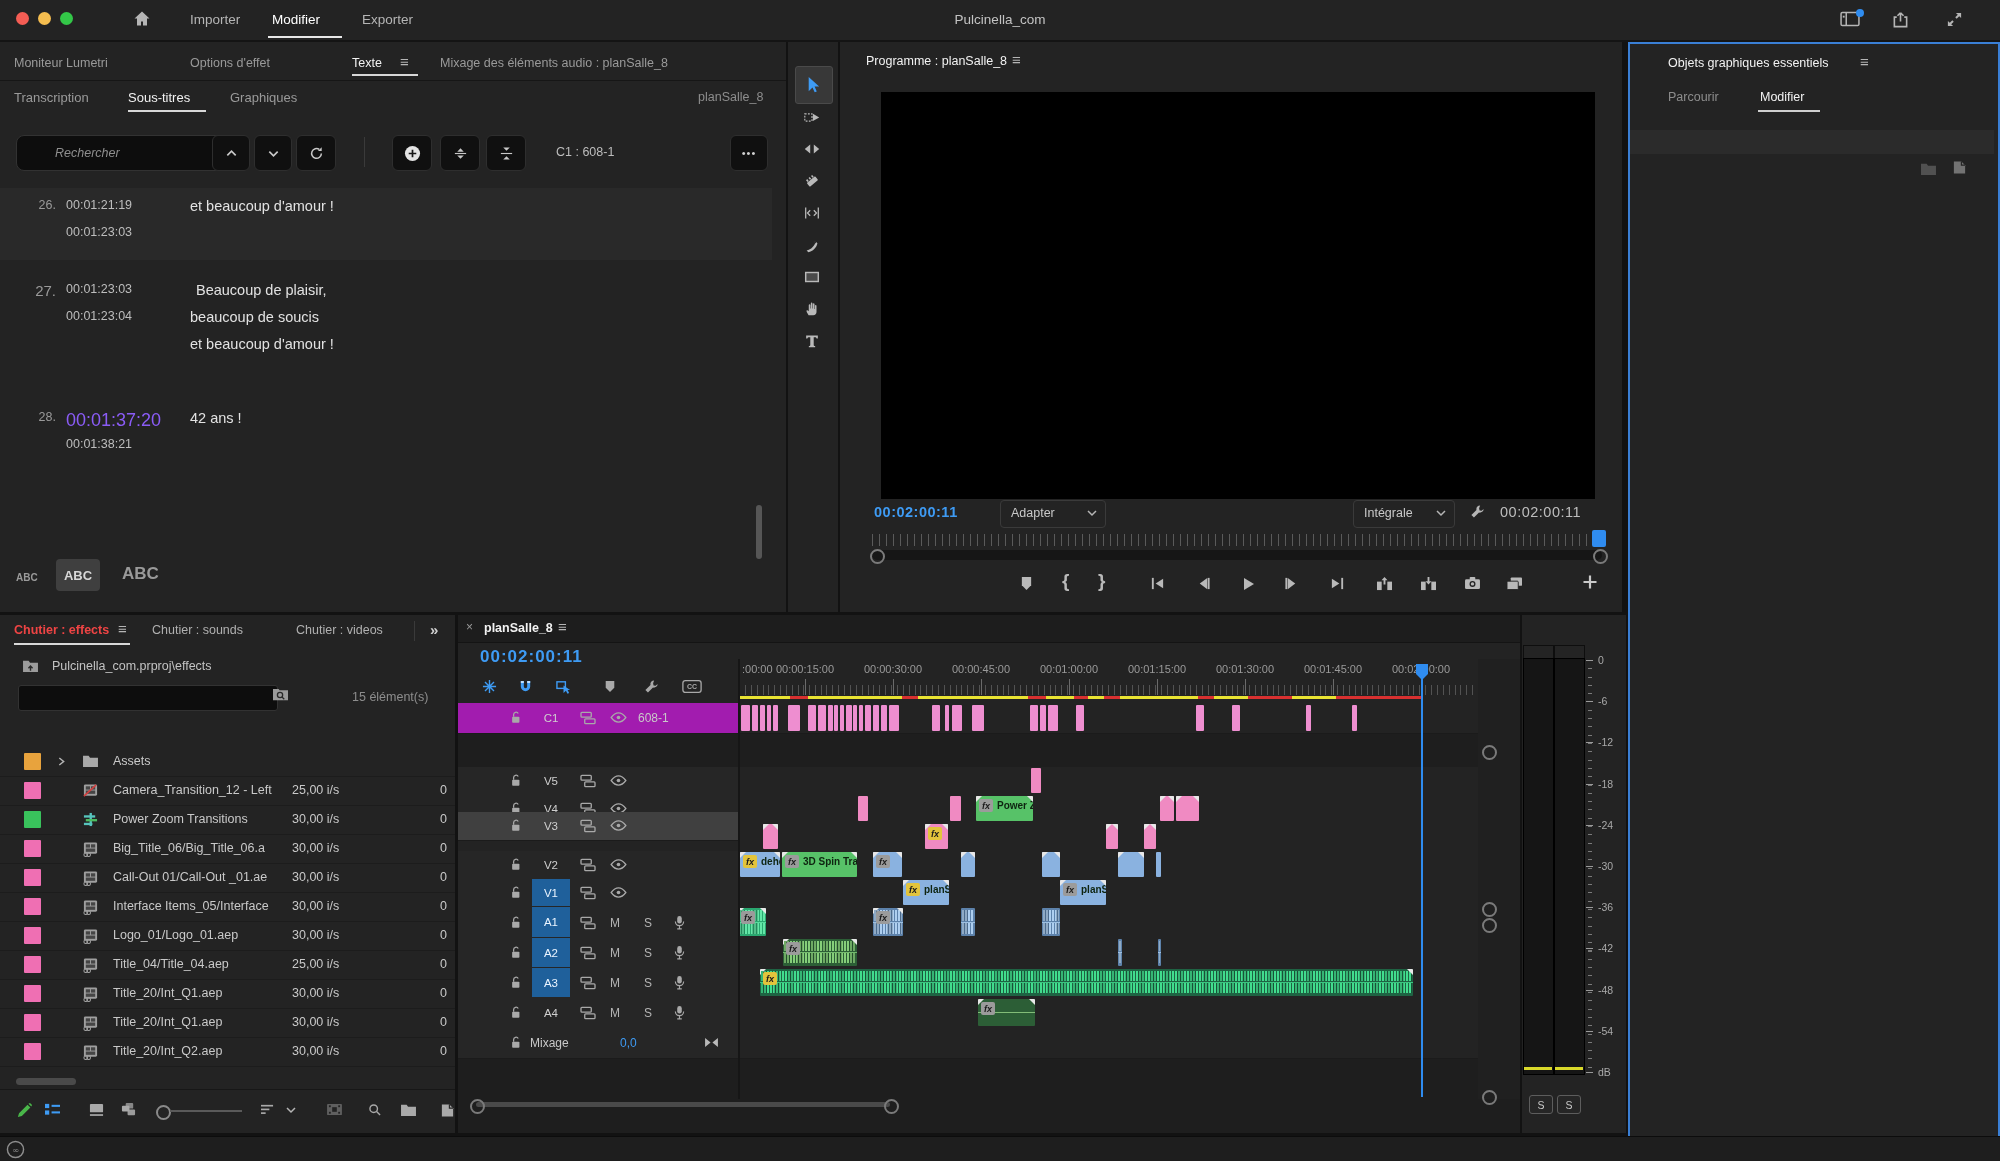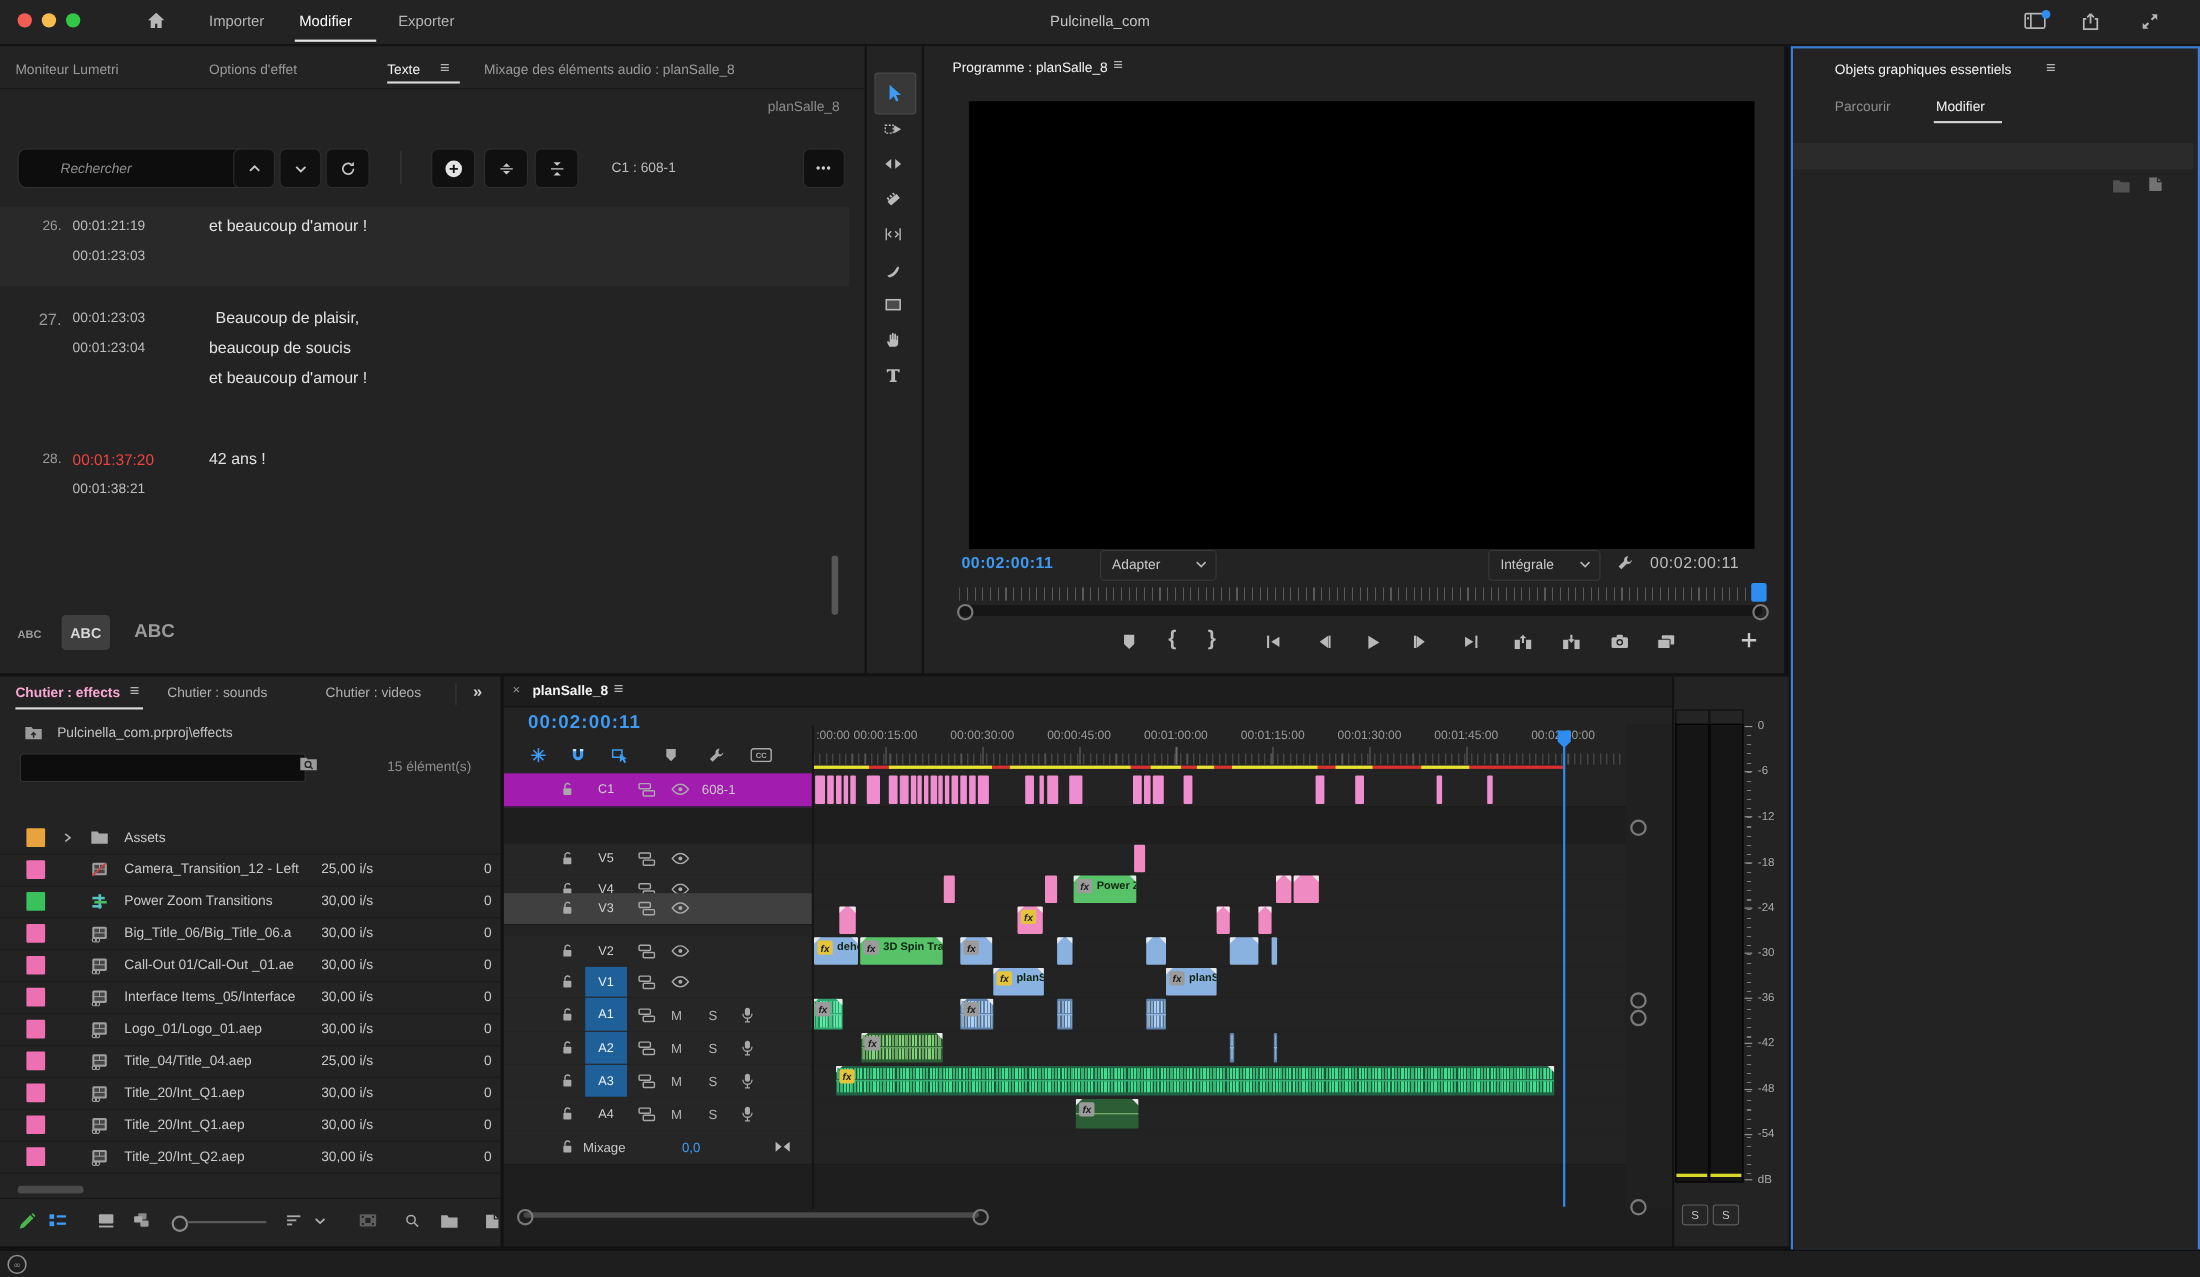--- a/index.html
+++ b/index.html
@@ -79,20 +79,26 @@
 
 <div class="panel" id="text-panel" style="left:0;top:42px;width:786px;height:570px;">
   <div id="tp-tabs" class="ab" style="left:0;top:0;width:100%;height:38px;border-bottom:1px solid #161616;">
       <div style="position: absolute; left: 14px; top: 14px; font-size: 12.5px; white-space: nowrap; color: rgb(154, 154, 154);">Moniteur Lumetri</div>
       <div style="position: absolute; left: 190px; top: 14px; font-size: 12.5px; white-space: nowrap; color: rgb(154, 154, 154);">Options d'effet</div>
       <div style="position: absolute; left: 352px; top: 14px; font-size: 12.5px; white-space: nowrap; color: rgb(242, 242, 242);">Texte</div>
       <div class="hamb" style="position: absolute; left: 400px; top: 11px;">≡</div>
       <div style="position: absolute; left: 352px; top: 32px; width: 66px; height: 2px; background: rgb(216, 216, 216);"></div>
       <div style="position: absolute; left: 440px; top: 14px; font-size: 12.5px; white-space: nowrap; color: rgb(154, 154, 154);">Mixage des éléments audio : planSalle_8</div>
     </div>
+  <div id="tp-subtabs" class="ab" style="left:0;top:38px;width:100%;height:36px;">
+      <div style="position: absolute; left: 14px; top: 10px; font-size: 13px; color: rgb(154, 154, 154);">Transcription</div>
+      <div style="position: absolute; left: 128px; top: 10px; font-size: 13px; color: rgb(242, 242, 242);">Sous-titres</div>
+      <div style="position: absolute; left: 128px; top: 30px; width: 78px; height: 2px; background: rgb(216, 216, 216);"></div>
+      <div style="position: absolute; left: 230px; top: 10px; font-size: 13px; color: rgb(154, 154, 154);">Graphiques</div>
+    </div>
   <span class="ab tx dim" style="left:698px;top:48px;font-size:12.5px;">planSalle_8</span>
 
   <span class="ab icon dim" style="left:30px;top:103px;">
       <svg viewBox="0 0 16 16" width="14" height="14">
         <circle cx="6.5" cy="6.5" r="4.3" fill="none" stroke="currentColor" stroke-width="1.6"></circle>
         <path d="M9.8 9.8l4 4" stroke="currentColor" stroke-width="1.6"></path>
       </svg>
     </span>
   <input class="search-input" style="left: 16px; top: 93px; width: 172px; height: 32px; padding-left: 38px; font-size: 12.5px;" placeholder="Rechercher">
   <div class="btn" style="left:212px;top:93px;width:36px;height:34px;">
@@ -157,21 +163,21 @@
       <div style="position: absolute; left: 0px; top: 90px; width: 772px; height: 100px;">
         <div style="position: absolute; left: 26px; top: 10px; width: 30px; text-align: right; font-size: 15px; color: rgb(154, 154, 154);">27.</div>
         <div style="position: absolute; left: 66px; top: 10px; font-size: 12.5px; color: rgb(189, 189, 189);">00:01:23:03</div>
         <div style="position: absolute; left: 66px; top: 37px; font-size: 12.5px; color: rgb(189, 189, 189);">00:01:23:04</div>
         <div style="position: absolute; left: 196px; top: 10px; font-size: 14.5px; color: rgb(226, 226, 226);">Beaucoup de plaisir,</div>
         <div style="position: absolute; left: 190px; top: 37px; font-size: 14.5px; color: rgb(226, 226, 226);">beaucoup de soucis</div>
         <div style="position: absolute; left: 190px; top: 64px; font-size: 14.5px; color: rgb(226, 226, 226);">et beaucoup d'amour !</div>
       </div>
       <div style="position: absolute; left: 0px; top: 218px; width: 772px; height: 72px;">
         <div style="position: absolute; left: 26px; top: 10px; width: 30px; text-align: right; font-size: 12.5px; color: rgb(154, 154, 154);">28.</div>
-        <div style="position: absolute; left: 66px; top: 10px; font-size: 14px; color: #ef4444;">00:01:37:20</div>
+        <div style="position: absolute; left: 66px; top: 10px; font-size: 18px; color: #8b5cf6;">00:01:37:20</div>
         <div style="position: absolute; left: 66px; top: 37px; font-size: 12.5px; color: rgb(189, 189, 189);">00:01:38:21</div>
         <div style="position: absolute; left: 190px; top: 10px; font-size: 14.5px; color: rgb(226, 226, 226);">42 ans !</div>
       </div>
     </div>
   <div class="ab" style="left:756px;top:463px;width:6px;height:54px;border-radius:3px;background:#565656;"></div>
 
   <span class="ab" style="left:16px;top:530px;font-size:10px;font-weight:bold;color:#9a9a9a;">ABC</span>
   <div class="ab" style="left:56px;top:517px;width:44px;height:32px;background:#3f3f3f;border-radius:4px;display:flex;align-items:center;justify-content:center;">
     <span style="font-size:13px;font-weight:bold;color:#d8d8d8;">ABC</span>
   </div>
@@ -359,21 +365,21 @@
   <span class="ab icon" style="left:322px;top:116px;opacity:.55;">
       <svg viewBox="0 0 16 16" width="15" height="15">
         <path fill="currentColor" d="M2 1.5h8l4 4v9H2z"></path>
         <path d="M10 1.5v4h4" fill="none" stroke="#232323" stroke-width="1.2"></path>
       </svg>
     </span>
 </div>
 
 <div class="panel" id="bin" style="left:0;top:615px;width:455px;height:518px;">
   <div id="bin-tabs" class="ab" style="left:0;top:0;width:100%;height:33px;">
-      <div style="position: absolute; left: 14px; top: 8px; font-size: 12.5px; font-weight: bold; color: #f9a8d4; white-space: nowrap;">Chutier : effects</div>
+      <div style="position: absolute; left: 14px; top: 8px; font-size: 12.5px; font-weight: bold; color: #ef4444; white-space: nowrap;">Chutier : effects</div>
       <div class="hamb" style="position: absolute; left: 118px; top: 5px;">≡</div>
       <div style="position: absolute; left: 14px; top: 28px; width: 116px; height: 2px; background: rgb(216, 216, 216);"></div>
       <div style="position: absolute; left: 152px; top: 8px; font-size: 12.5px; font-weight: normal; color: rgb(176, 176, 176); white-space: nowrap;">Chutier : sounds</div>
       <div style="position: absolute; left: 296px; top: 8px; font-size: 12.5px; font-weight: normal; color: rgb(176, 176, 176); white-space: nowrap;">Chutier : videos</div>
     </div>
   <div class="ab" style="left:414px;top:6px;width:1px;height:20px;background:#3a3a3a;"></div>
   <span class="ab" style="left:430px;top:6px;font-size:15px;font-weight:bold;color:#d0d0d0;">»</span>
 
   <div class="btn" style="left:16px;top:40px;width:28px;height:22px;border:none;background:transparent;">
       <span class="icon">

